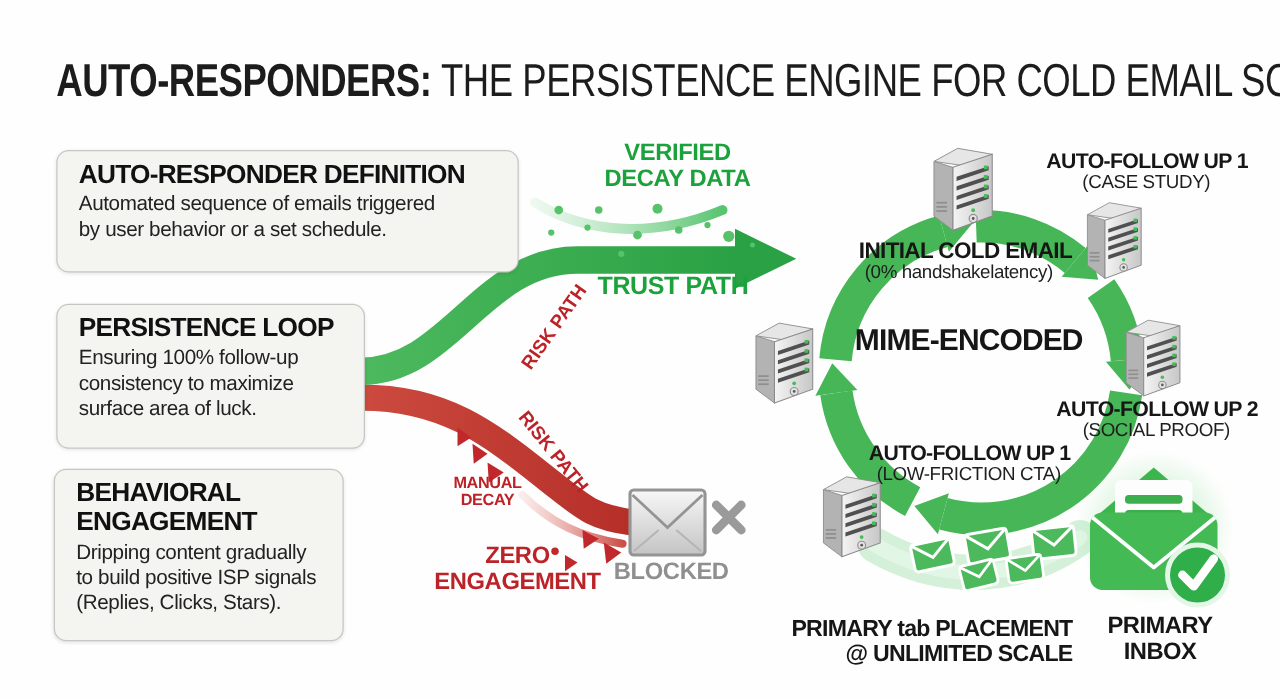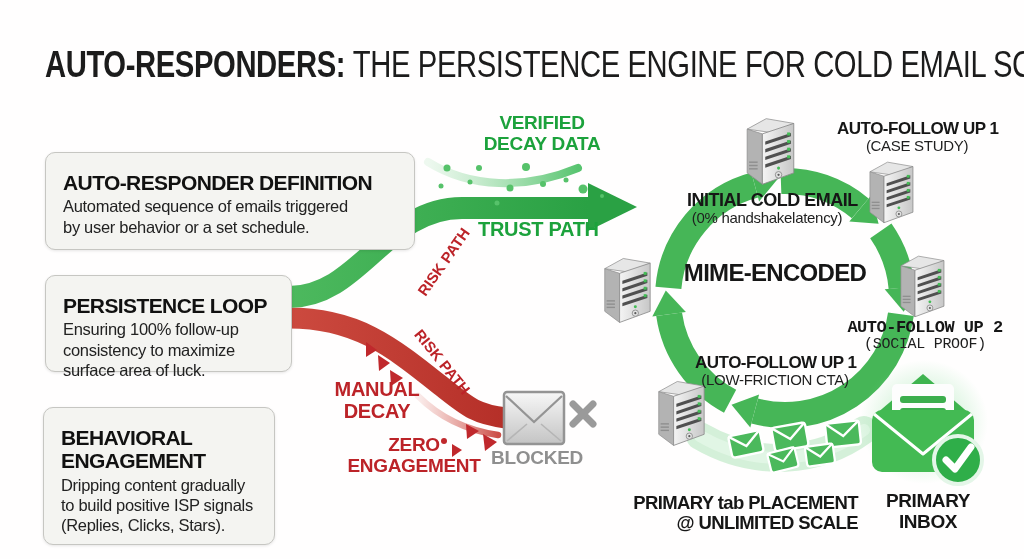--- a/index.html
+++ b/index.html
@@ -5,42 +5,42 @@
   html,body{margin:0;padding:0;background:#ffffff;}
   #stage{position:relative;width:1024px;height:559px;background:#fffefe;overflow:hidden;
          font-family:"Liberation Sans",sans-serif;color:#1c1c1c;}
   .abs{position:absolute;}
   
   #title{left:45px;top:44px;white-space:nowrap;font-size:37px;font-weight:bold;
          letter-spacing:-0.5px;transform:scaleX(0.79);transform-origin:left center;}
   #title .rest{font-weight:normal;}
   
   .card{background:#f4f4f1;border:1.5px solid #c6c6c2;border-radius:10px;
-        box-shadow:0 1px 3px rgba(0,0,0,.10);padding:17px 17px;box-sizing:border-box;margin-top:32px;}
+        box-shadow:0 1px 3px rgba(0,0,0,.10);padding:6px 17px;box-sizing:border-box;}
   .card h2{margin:2px 0 3px 0;font-size:21px;letter-spacing:-0.6px;line-height:1.02;color:#111;}
   .card p{margin:0;font-size:16.5px;letter-spacing:-0.3px;line-height:1.23;color:#222;white-space:nowrap;}
   #card-def{left:45px;top:120px;width:370px;height:98px;}
-  #card-loop{left:45px;top:243px;width:247px;height:97px;}
+  #card-loop{left:45px;top:243px;width:247px;height:116px;}
   #card-beh{left:43px;top:375px;width:232px;height:138px;}
   
   .lbl{text-align:center;line-height:1.08;}
   .green{color:#1ca23c;font-weight:bold;}
   .redtx{color:#bc2328;font-weight:bold;}
   .ink{color:#161616;font-weight:bold;}
   .sub{font-weight:normal;font-size:15px;letter-spacing:-0.3px;color:#1e1e1e;}
   #verified{left:472px;top:113px;width:140px;font-size:19px;letter-spacing:-0.3px;}
   #trust{left:478px;top:219px;width:120px;font-size:20px;letter-spacing:-0.3px;white-space:nowrap;}
   #risk-up{left:389px;top:254px;width:110px;font-size:15px;transform:rotate(-55deg);white-space:nowrap;}
   #risk-dn{left:387px;top:354px;width:110px;font-size:15px;transform:rotate(51deg);white-space:nowrap;}
-  #manual{left:327px;top:379px;width:100px;font-size:20px;letter-spacing:-0.3px;}
+  #manual{left:340px;top:379px;width:100px;font-size:13px;letter-spacing:-0.3px;}
   #zero{left:344px;top:435px;width:140px;font-size:19px;letter-spacing:-0.3px;}
   #blocked{left:487px;top:448px;width:100px;font-size:19px;color:#8f8f8f;font-weight:bold;letter-spacing:-0.3px;}
   #initial{left:687px;top:191px;width:160px;font-size:18px;letter-spacing:-0.5px;white-space:nowrap;}
   #fu1{left:837px;top:120px;width:160px;font-size:17px;letter-spacing:-0.5px;white-space:nowrap;}
-  #fu2{left:845px;top:319px;width:160px;font-size:17px;letter-spacing:-0.5px;white-space:nowrap;font-family:Liberation Mono, monospace;}
+  #fu2{left:845px;top:319px;width:160px;font-size:17px;letter-spacing:-0.5px;white-space:nowrap;}
   #fu3{left:695px;top:354px;width:160px;font-size:17px;letter-spacing:-0.5px;white-space:nowrap;}
   #mime{left:665px;top:261px;width:220px;font-size:24px;letter-spacing:-0.7px;line-height:1.02;}
   #placement{left:600px;top:493px;width:258px;text-align:right;font-size:18.5px;letter-spacing:-0.6px;line-height:1.06;white-space:nowrap;}
   #inbox{left:868px;top:491px;width:120px;font-size:19px;letter-spacing:-0.4px;line-height:1.08;}
 </style>
 </head>
 <body>
 
 <svg width="0" height="0" style="position:absolute" aria-hidden="true">
   <defs>

